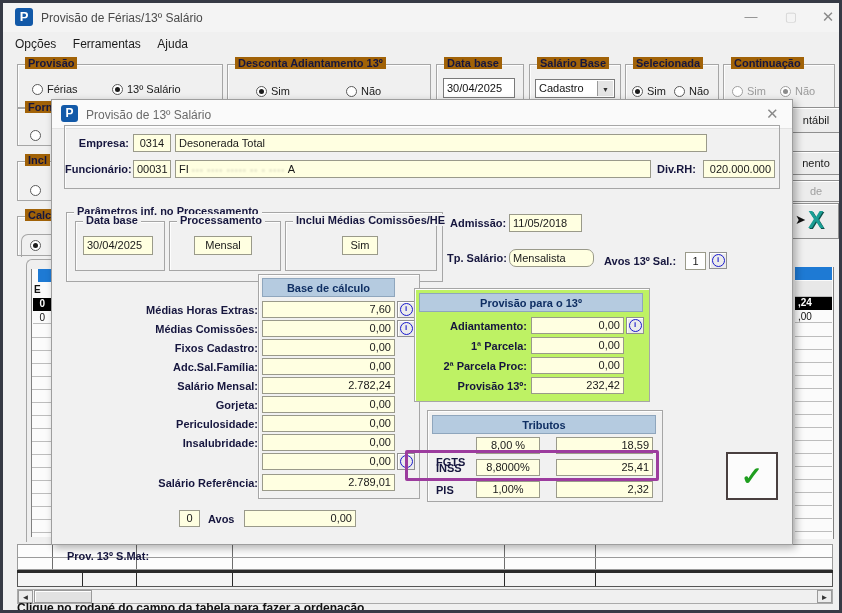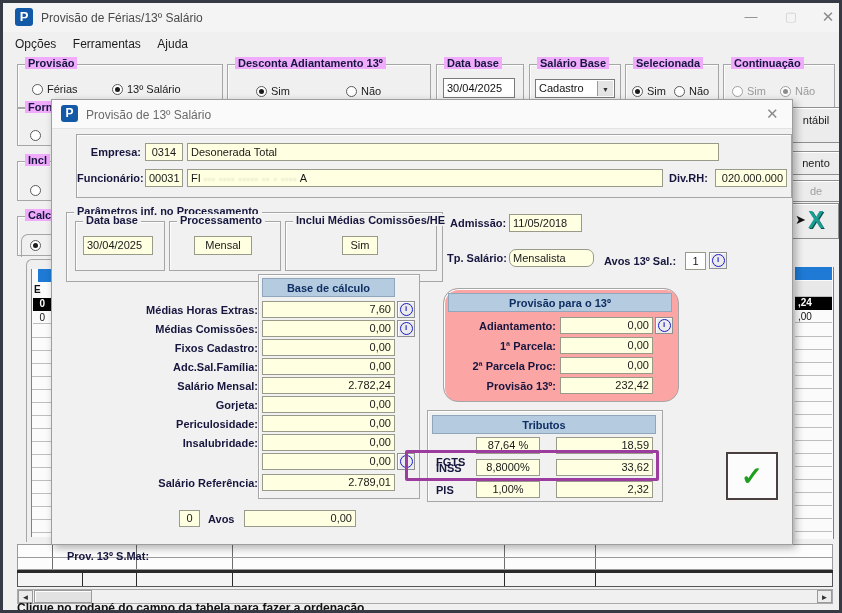--- a/index.html
+++ b/index.html
@@ -10,21 +10,21 @@
   .titlebar{left:0;top:0;width:836px;height:29px;background:#f4f4f4;}
   .appicon{width:18px;height:18px;background:#1259a8;border-radius:3px;color:#fff;font-weight:bold;font-size:13px;text-align:center;line-height:18px;}
   .title-text{font-size:12px;color:#4a4a4a;line-height:18px;}
   .wbtn{font-size:13px;color:#8a8a8a;width:26px;text-align:center;line-height:20px;}
   .wbtn.dim{color:#d0d0d0;}
   
   .menubar{left:0;top:29px;width:836px;height:24px;background:#f0f0f0;}
   .menuitem{font-size:12px;color:#1c1c1c;line-height:24px;padding:0 6px;display:inline-block;}
   
   .grp{border:1px solid #a6a6a6;box-shadow:inset 1px 1px 0 #fdfdfd;background:#f0f0f0;}
-  .grp-cap{position:absolute;top:-8px;left:7px;background:#f0abfc;padding:0 3px;font-size:11px;font-weight:bold;color:#16163e;white-space:nowrap;}
+  .grp-cap{position:absolute;top:-8px;left:7px;background:#a16207;padding:0 3px;font-size:11px;font-weight:bold;color:#16163e;white-space:nowrap;}
   .radio{width:11px;height:11px;border-radius:50%;background:#fff;border:1px solid #5a5a5a;display:inline-block;position:relative;vertical-align:-2px;box-sizing:border-box;}
   .radio.checked::after{content:'';position:absolute;left:2px;top:2px;width:5px;height:5px;background:#1b1b1b;border-radius:50%;}
   .rlabel{font-size:11px;color:#1a1a1a;margin:0 0 0 4px;}
   .dis .radio{border-color:#9f9f9f;}
   .dis .radio.checked::after{background:#8c8c8c;}
   .dis .rlabel{color:#9a9a9a;}
   .wfield{background:#fff;border:1px solid #7a7a7a;font-size:11px;color:#111;padding:0 3px;box-sizing:border-box;}
   .yfield{background:#ffffe1;border:1px solid #9a9a8a;font-size:11px;color:#191919;padding:0 3px;box-sizing:border-box;overflow:hidden;white-space:nowrap;}
   .num{text-align:right;}
   .ddbtn{position:absolute;right:1px;top:1px;bottom:1px;width:15px;background:#e4e4e4;border-left:1px solid #9a9a9a;font-size:7px;color:#333;text-align:center;line-height:17px;}
@@ -137,21 +137,21 @@
   <div class="abs" style="left:23px;top:256px;width:25px;height:282px;border:1px solid #a6a6a6;border-radius:6px 0 0 0;border-right:none;border-bottom:none;background:#efefef;"></div>
 
   <div class="abs" style="left:28px;top:266px;width:20px;height:268px;border-left:1px solid #808080;background:#fbfbfb;">
     <div class="abs bluecell" style="left:6px;top:0px;width:14px;height:13px;"></div>
     <div class="abs" style="left:2px;top:15px;width:18px;height:12px;font-size:10px;font-weight:bold;color:#111;">E</div>
     <div class="abs cellsel" style="left:1px;top:29px;width:19px;height:13px;text-align:right;padding-right:7px;box-sizing:border-box;">0</div>
     <div class="abs" style="left:1px;top:43px;width:19px;height:12px;font-size:10px;color:#111;text-align:right;padding-right:7px;box-sizing:border-box;border-bottom:1px solid #bdbdbd;">0</div>
     <div class="abs gridrows" style="left:0;top:56px;width:20px;height:212px;"></div>
   </div>
 
-  <div class="abs btn3d" style="left:788px;top:104px;width:50px;height:36px;line-height:24px;border-left:1px solid #8f8f8f;">ntábil</div>
+  <div class="abs btn3d" style="left:788px;top:104px;width:50px;height:26px;line-height:24px;border-left:1px solid #8f8f8f;">ntábil</div>
   <div class="abs btn3d" style="left:788px;top:148px;width:50px;height:24px;line-height:22px;">nento</div>
   <div class="abs btn3d" style="left:788px;top:177px;width:50px;height:22px;line-height:20px;color:#a0a0a0;">de</div>
   <div class="abs btn3d" style="left:788px;top:200px;width:48px;height:36px;">
     <span class="abs" style="left:3px;top:8px;font-size:13px;color:#111;">➤</span>
     <span class="abs" style="left:16px;top:2px;font-size:24px;font-weight:bold;color:#1a9e94;text-shadow:1px 1px 0 #0d4f4a;">X</span>
   </div>
   <div class="abs" style="left:792px;top:264px;width:38px;height:272px;border-right:1px solid #808080;background:#fbfbfb;">
     <div class="abs bluecell" style="left:0;top:0px;width:37px;height:13px;"></div>
     <div class="abs" style="left:0;top:14px;width:37px;height:15px;background:#e8e8e8;border-bottom:1px solid #bdbdbd;"></div>
     <div class="abs cellsel" style="left:0;top:30px;width:37px;height:13px;padding-left:3px;box-sizing:border-box;">,24</div>
@@ -190,21 +190,21 @@
 
   <div class="abs" style="left:14px;top:598px;font-size:12px;font-weight:bold;color:#111;">Clique no rodapé do campo da tabela  para fazer a ordenação.</div>
 
   <div class="abs dialog">
     <div class="dlg-title">
       <div class="abs appicon" style="left:9px;top:5px;width:17px;height:17px;line-height:17px;font-size:12px;">P</div>
       <div class="abs title-text" style="left:34px;top:6px;color:#6a6a6a;">Provisão de 13º Salário</div>
       <div class="abs" style="left:714px;top:5px;font-size:15px;color:#8a8a8a;">✕</div>
     </div>
 
-    <div class="abs box3d" style="left:12px;top:34px;width:714px;height:62px;margin-left:12px;">
+    <div class="abs box3d" style="left:12px;top:25px;width:714px;height:62px;">
       <span class="abs row-label" style="left:4px;top:11px;width:60px;">Empresa:</span>
       <div class="abs yfield" style="left:68px;top:8px;width:38px;height:18px;line-height:16px;text-align:center;">0314</div>
       <div class="abs yfield" style="left:110px;top:8px;width:532px;height:18px;line-height:16px;">Desonerada Total</div>
 
       <span class="abs row-label" style="left:0px;top:37px;width:64px;">Funcionário:</span>
       <div class="abs yfield" style="left:68px;top:34px;width:38px;height:18px;line-height:16px;text-align:center;">00031</div>
       <div class="abs yfield" style="left:110px;top:34px;width:476px;height:18px;line-height:16px;">
         <span>FI</span>
         <span class="redacted">··· ···· ····· ·· · ····</span>
         <span>A</span>
@@ -278,43 +278,43 @@
       </span>
 
     <span class="abs row-label" style="left:20px;top:377px;width:186px;">Salário Referência:</span>
     <div class="abs yfield num" style="left:210px;top:374px;width:133px;height:17px;line-height:15px;">2.789,01</div>
 
     <span class="abs row-label" style="left:15px;top:413px;margin-top:37px;">Prov. 13º S.Mat:</span>
     <div class="abs yfield" style="left:127px;top:410px;width:21px;height:17px;line-height:15px;text-align:center;">0</div>
     <span class="abs row-label" style="left:156px;top:413px;">Avos</span>
     <div class="abs yfield num" style="left:192px;top:410px;width:112px;height:17px;line-height:15px;">0,00</div>
 
-    <div class="abs box3d" style="left:391px;top:188px;width:234px;height:112px;background:#fca5a5;border-radius:15px;">
+    <div class="abs box3d" style="left:362px;top:188px;width:234px;height:112px;background:#bef264;">
       <div class="abs hdr-blue" style="left:4px;top:4px;width:224px;height:19px;line-height:18px;">Provisão para o 13º</div>
       <span class="abs row-label" style="left:4px;top:31px;width:108px;">Adiantamento:</span>
       <div class="abs yfield num" style="left:116px;top:28px;width:93px;height:17px;line-height:15px;">0,00</div>
       <span class="abs infobtn" style="left:211px;top:28px;">
           <span class="infoglyph">i</span>
         </span>
       <span class="abs row-label" style="left:4px;top:51px;width:108px;">1ª Parcela:</span>
       <div class="abs yfield num" style="left:116px;top:48px;width:93px;height:17px;line-height:15px;">0,00</div>
       <span class="abs row-label" style="left:4px;top:71px;width:108px;">2ª Parcela Proc:</span>
       <div class="abs yfield num" style="left:116px;top:68px;width:93px;height:17px;line-height:15px;">0,00</div>
       <span class="abs row-label" style="left:4px;top:91px;width:108px;">Provisão 13º:</span>
       <div class="abs yfield num" style="left:116px;top:88px;width:93px;height:17px;line-height:15px;">232,42</div>
     </div>
 
     <div class="abs box3d" style="left:375px;top:310px;width:234px;height:90px;background:#f1f1f1;">
       <div class="abs hdr-blue" style="left:4px;top:4px;width:224px;height:19px;line-height:18px;">Tributos</div>
       <span class="abs row-label" style="left:8px;top:29px;text-align:left;margin-top:16px;">FGTS</span>
-      <div class="abs yfield" style="left:48px;top:26px;width:64px;height:17px;line-height:15px;text-align:center;">87,64 %</div>
+      <div class="abs yfield" style="left:48px;top:26px;width:64px;height:17px;line-height:15px;text-align:center;">8,00 %</div>
       <div class="abs yfield num" style="left:128px;top:26px;width:97px;height:17px;line-height:15px;">18,59</div>
       <span class="abs row-label" style="left:8px;top:51px;text-align:left;">INSS</span>
       <div class="abs yfield" style="left:48px;top:48px;width:64px;height:17px;line-height:15px;text-align:center;">8,8000%</div>
-      <div class="abs yfield num" style="left:128px;top:48px;width:97px;height:17px;line-height:15px;">33,62</div>
+      <div class="abs yfield num" style="left:128px;top:48px;width:97px;height:17px;line-height:15px;">25,41</div>
       <span class="abs row-label" style="left:8px;top:73px;text-align:left;">PIS</span>
       <div class="abs yfield" style="left:48px;top:70px;width:64px;height:17px;line-height:15px;text-align:center;">1,00%</div>
       <div class="abs yfield num" style="left:128px;top:70px;width:97px;height:17px;line-height:15px;">2,32</div>
     </div>
 
     <div class="abs hl show" style="left:353px;top:350px;width:254px;height:31px;border:3px solid #9c3c9e;border-radius:2px;box-sizing:border-box;pointer-events:none;"></div>
 
     <div class="abs" style="left:674px;top:352px;width:52px;height:48px;background:#fcfcfc;border:2px solid #4a4040;box-shadow:inset 1px 1px 0 #fff;box-sizing:border-box;text-align:center;">
       <span style="color:#1f9e1f;font-size:26px;font-weight:bold;line-height:44px;">✓</span>
     </div>

